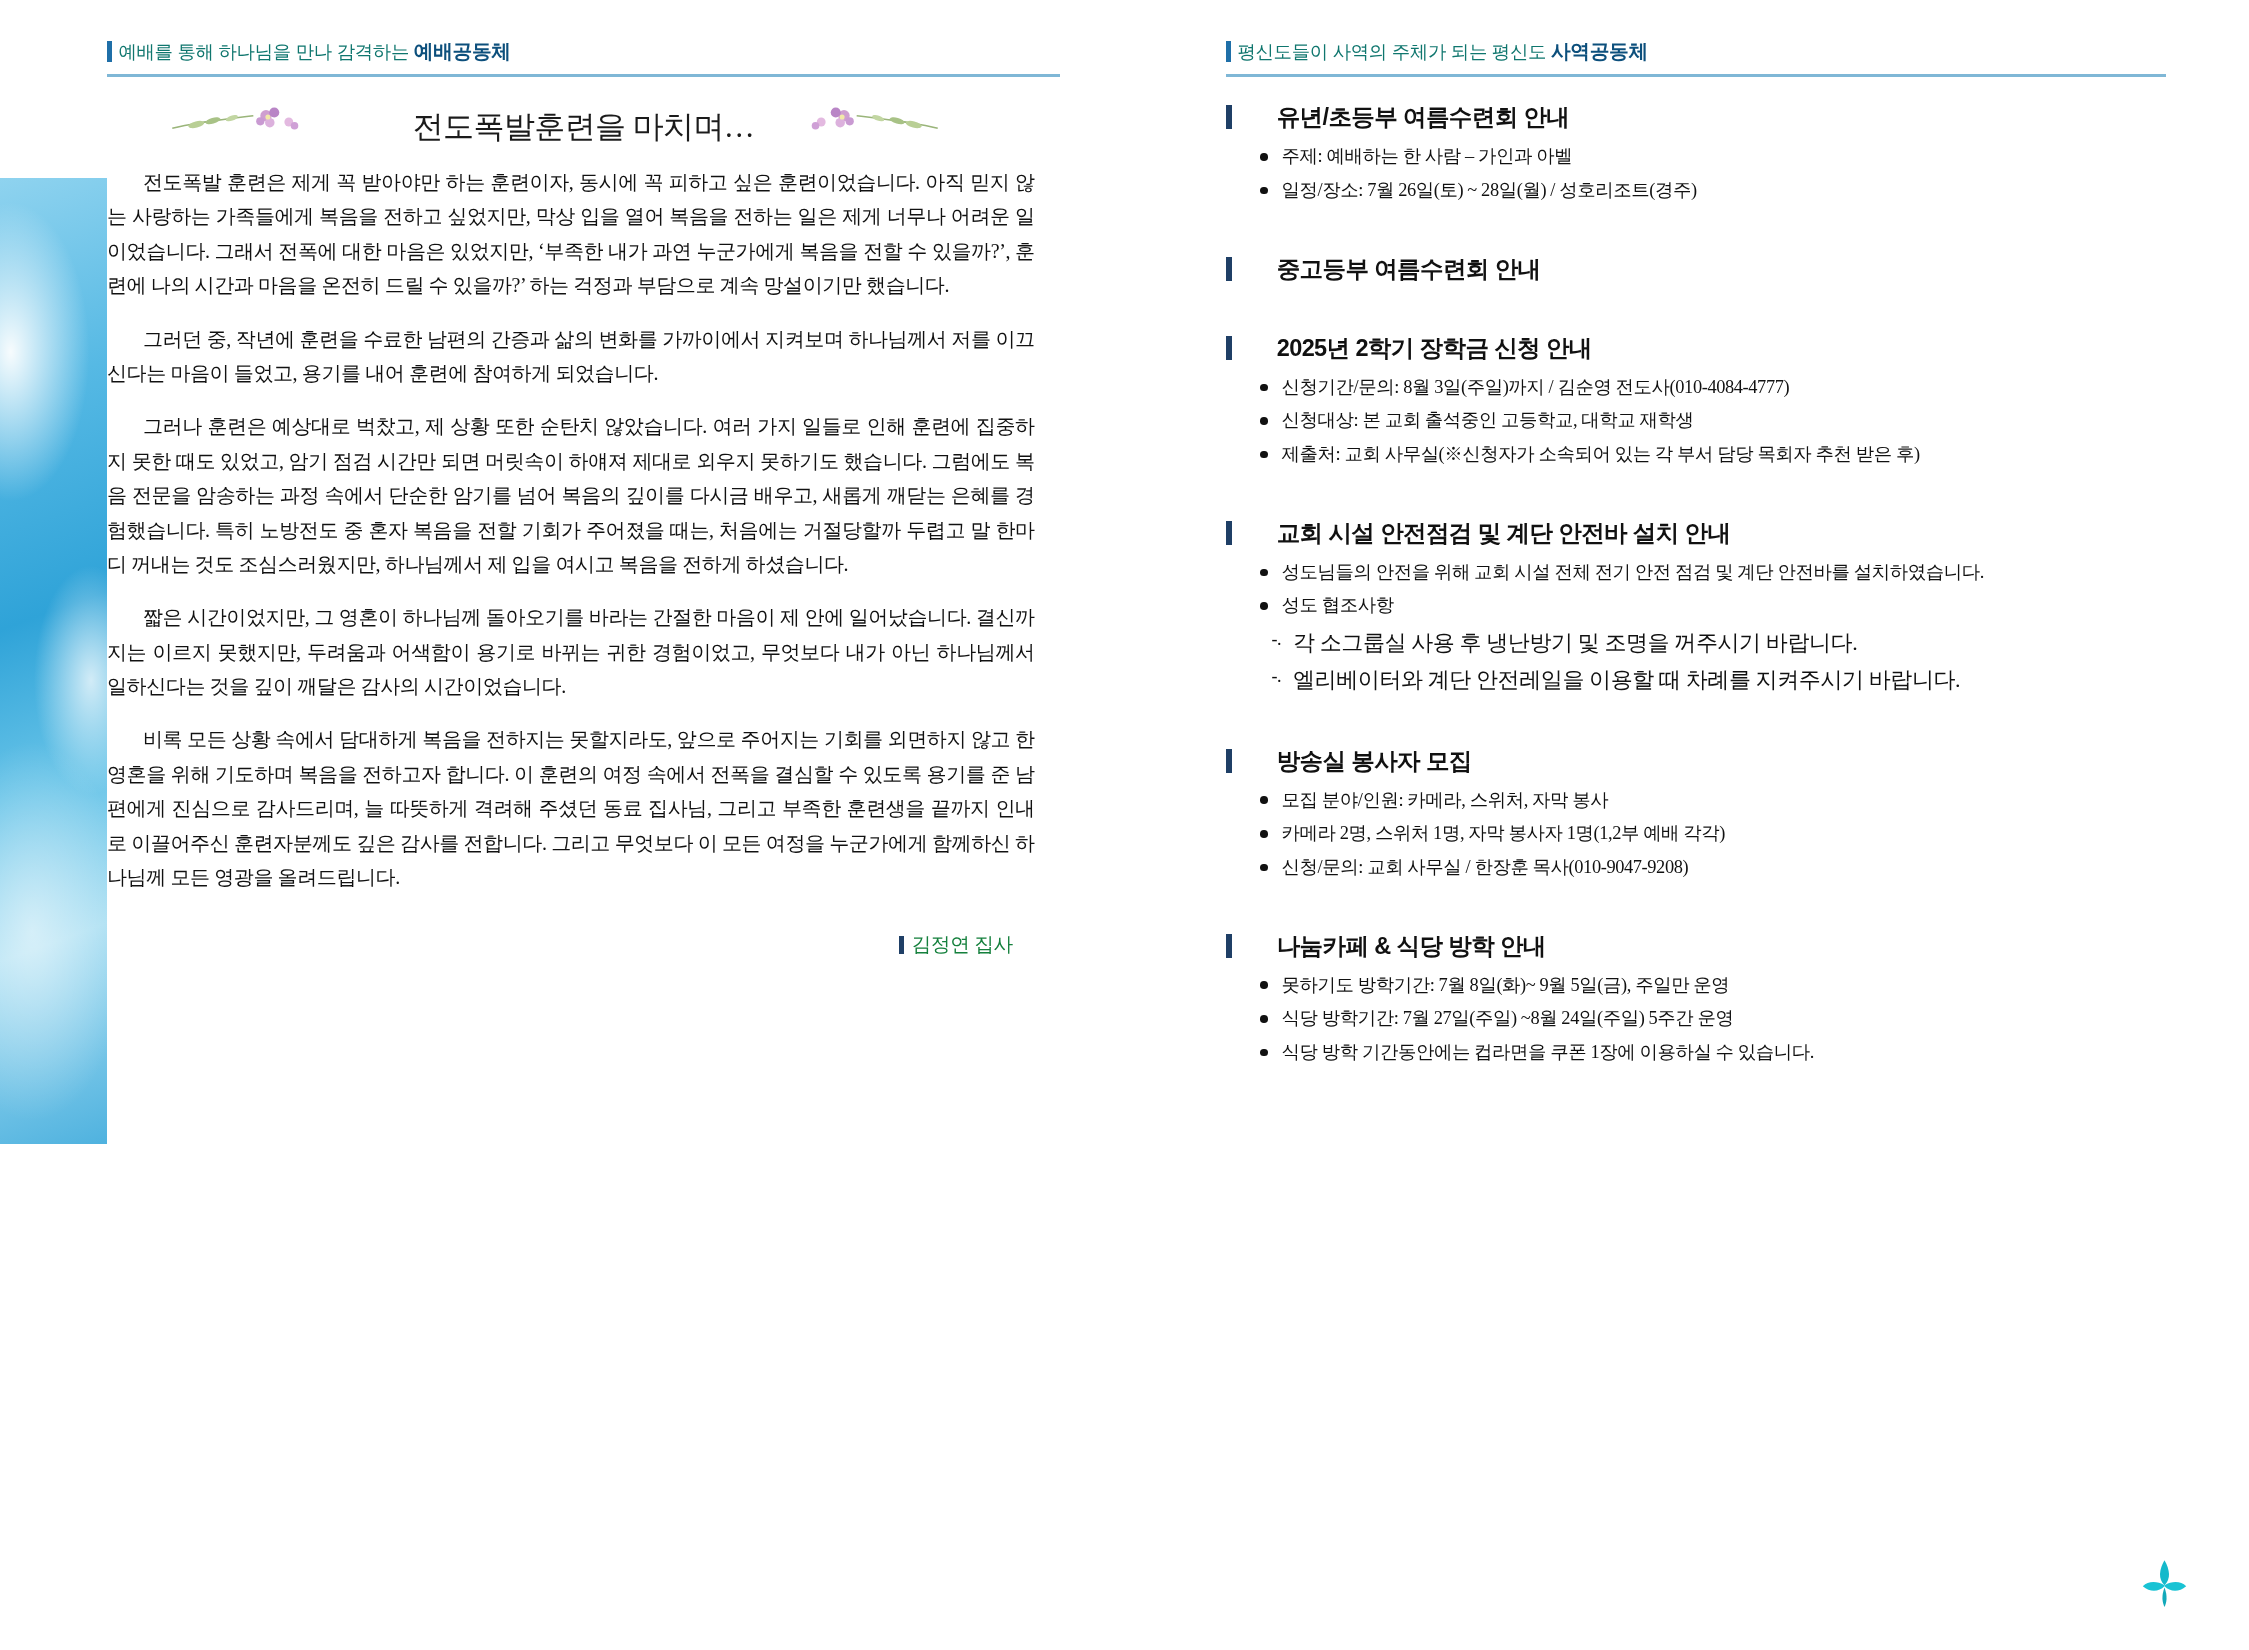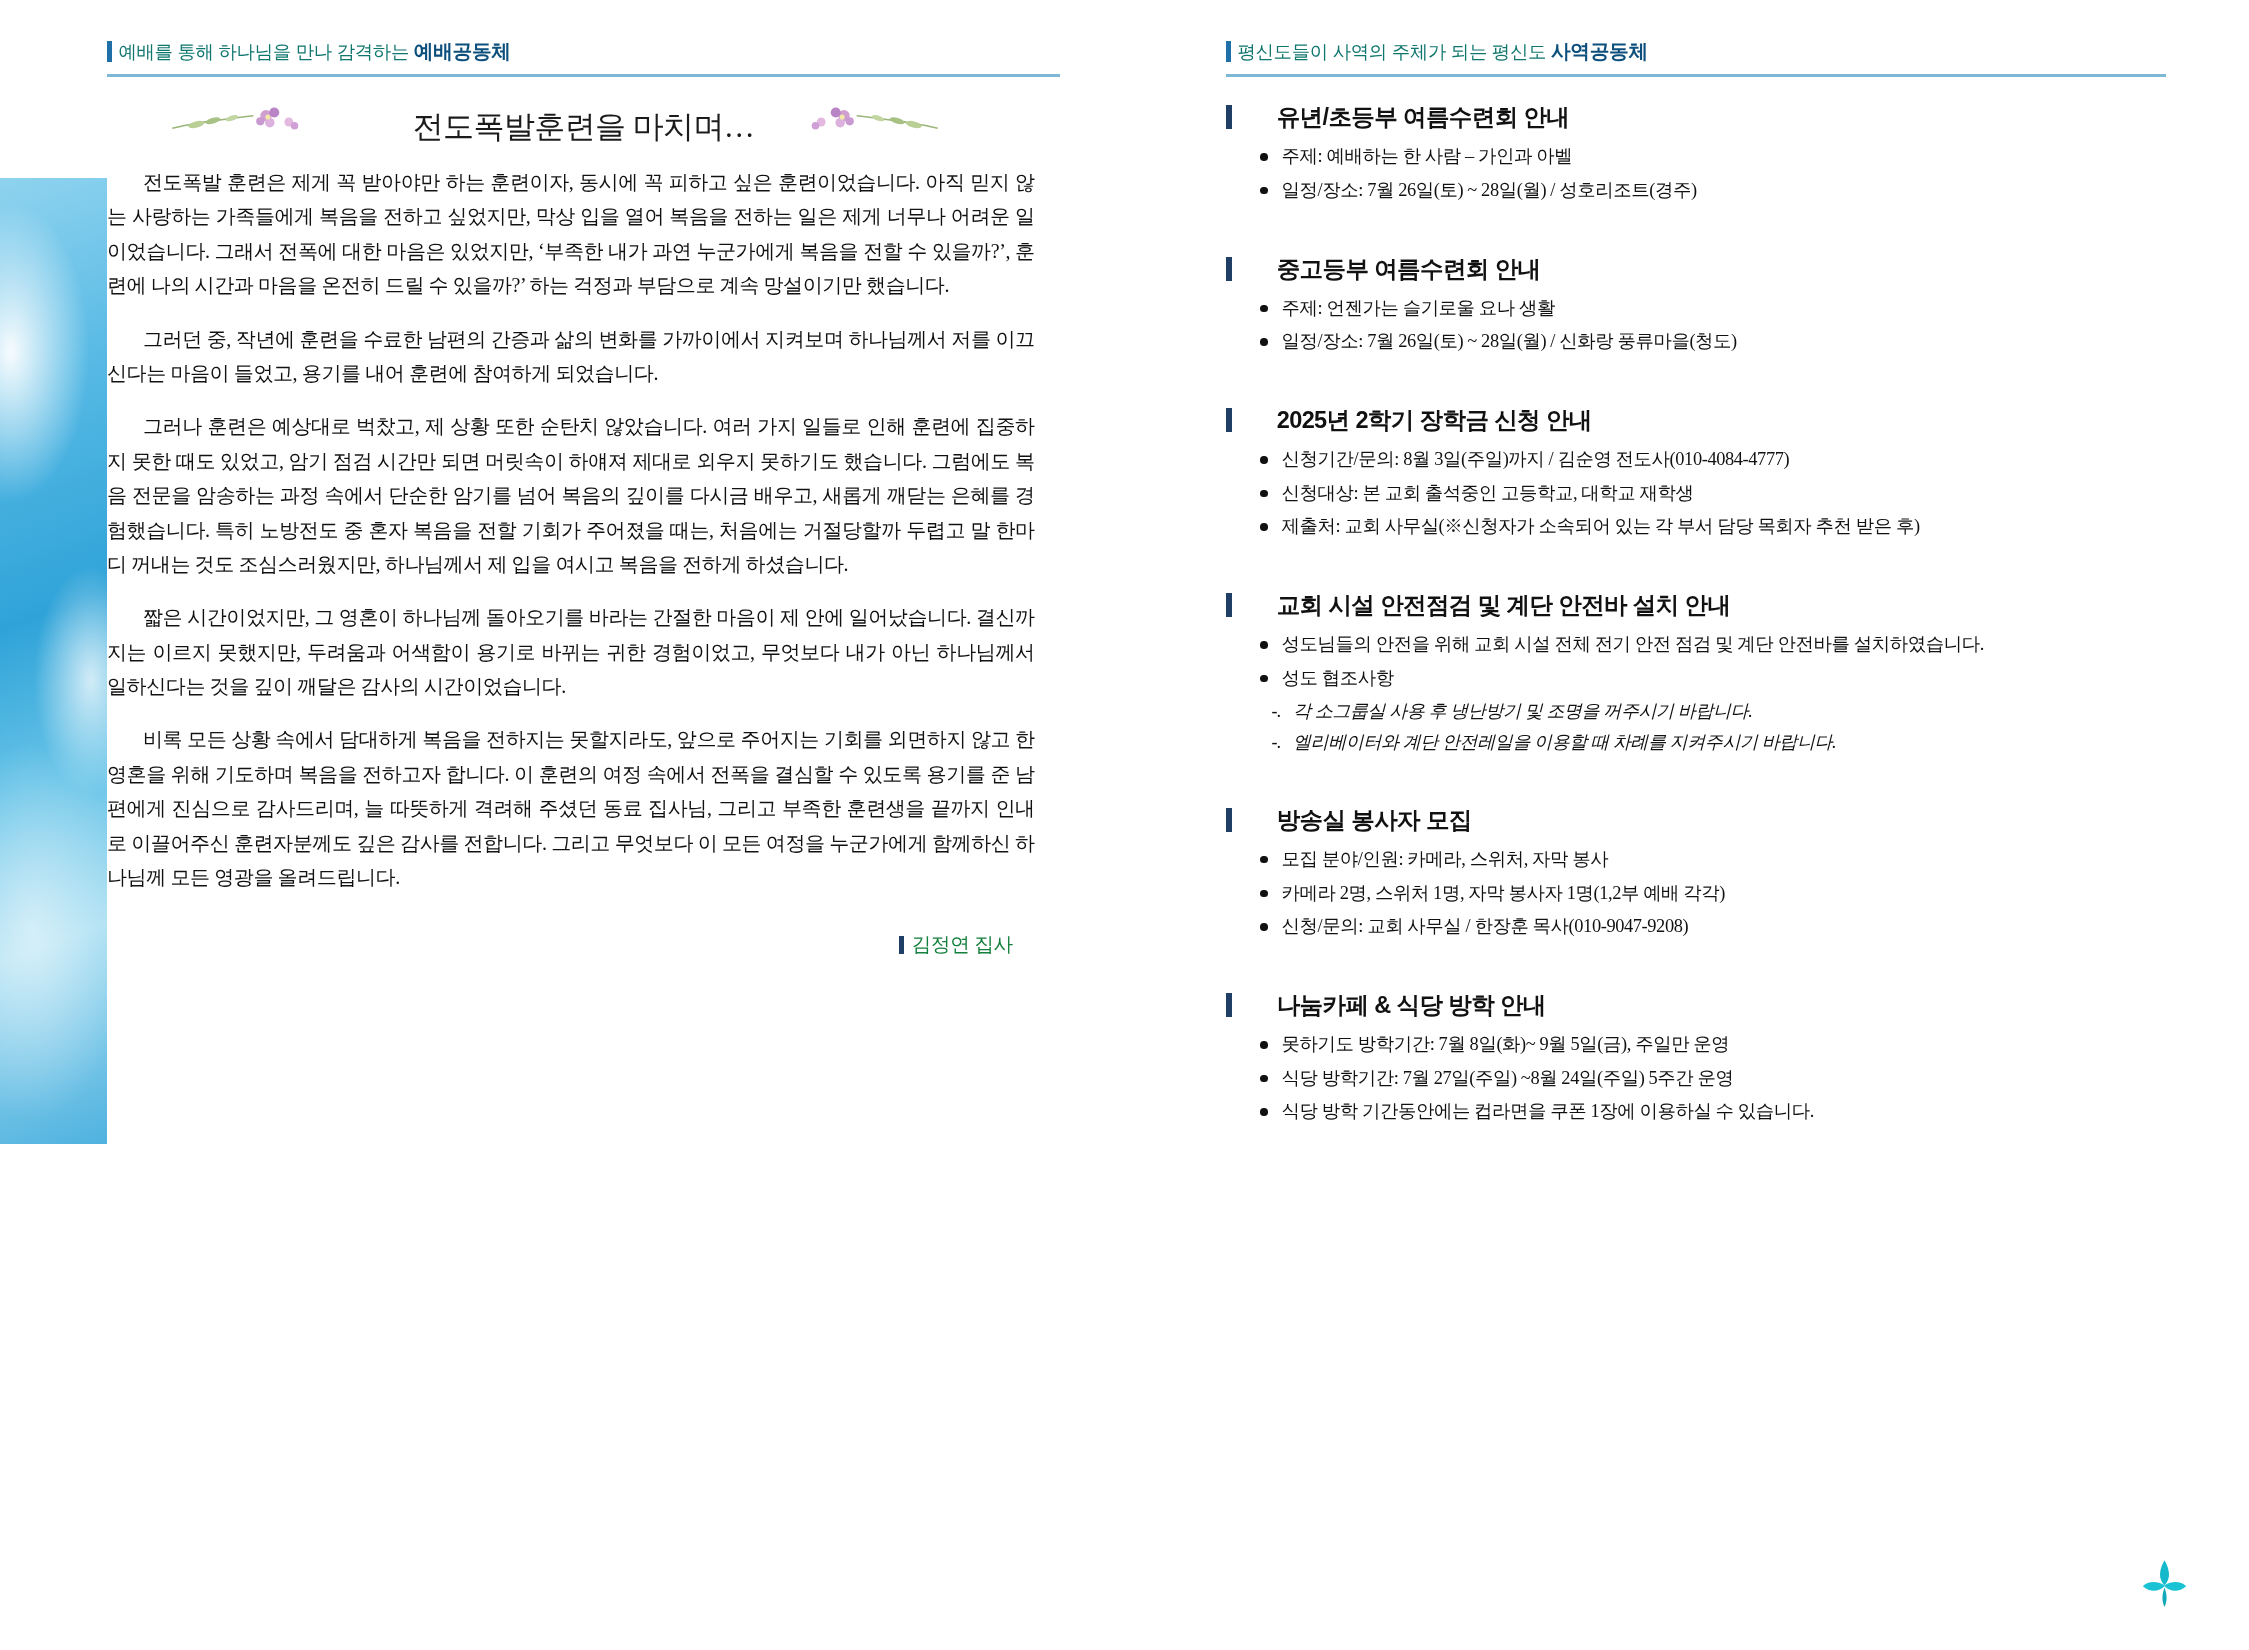--- a/index.html
+++ b/index.html
@@ -151,23 +151,22 @@
   ul.bullets > li::before {
     content: "";
     position: absolute;
     left: 0; top: 10.8px;
     width: 7.6px; height: 7.6px;
     background: #111;
     border-radius: 50%;
   }
   ul.bullets > li.sub {
     padding-left: 33px;
-    font-size: 18px;
+    font-size: 22px;
     margin-bottom: 1.3px;
-    font-style: italic;
   }
   ul.bullets > li.sub::before {
     content: "-.";
     background: none;
     border-radius: 0;
     width: auto; height: auto;
     left: 11.4px; top: 0;
     font-size: 18px;
     line-height: 1.62;
     color: #111;
@@ -266,24 +265,20 @@
       <li>주제: 예배하는  한 사람 – 가인과 아벨</li>
       <li>일정/장소: 7월 26일(토) ~ 28일(월) / 성호리조트(경주)</li>
     </ul>
   </div>
 
   <div class="notice">
     <div class="notice-head">
       <span class="nbar"></span>
       <span class="ntitle">중고등부 여름수련회 안내</span>
     </div>
-    <ul class="bullets">
-      <li>주제: 언젠가는 슬기로울 요나 생활</li>
-      <li>일정/장소: 7월 26일(토) ~ 28일(월) / 신화랑 풍류마을(청도)</li>
-    </ul>
   </div>
 
   <div class="notice">
     <div class="notice-head">
       <span class="nbar"></span>
       <span class="ntitle">2025년 2학기 장학금 신청 안내</span>
     </div>
     <ul class="bullets">
       <li>신청기간/문의: 8월 3일(주일)까지 / 김순영 전도사(010-4084-4777)</li>
       <li>신청대상:  본 교회 출석중인  고등학교,  대학교  재학생</li>

